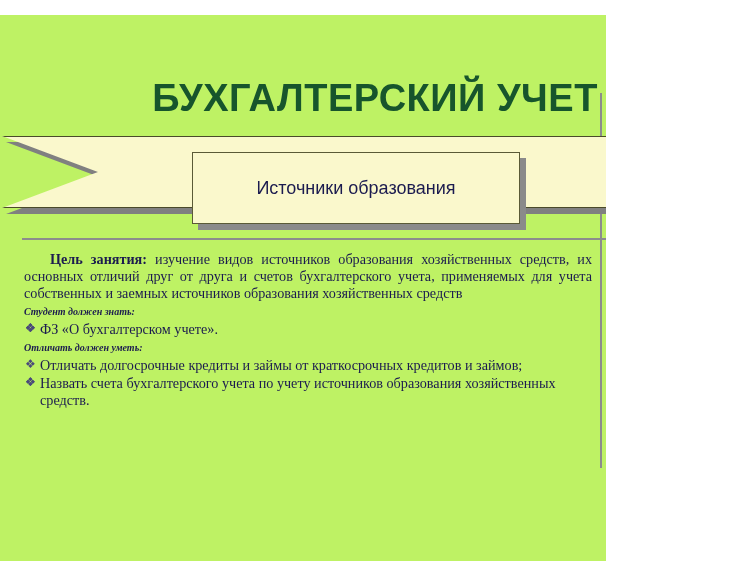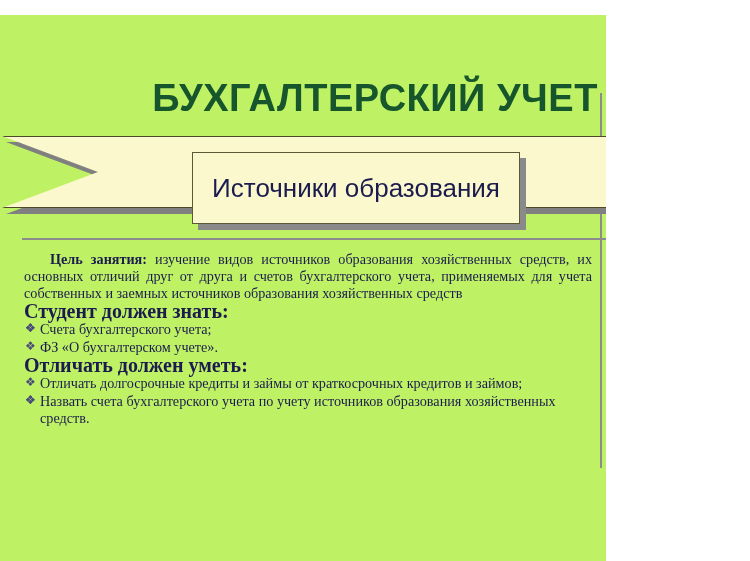--- a/index.html
+++ b/index.html
@@ -109,21 +109,21 @@
   #ribbon-plaque-shadow {
     position: absolute;
     left: 198px;
     top: 143px;
     width: 328px;
     height: 72px;
     background: #8a8a8a;
   }
   .plaque-line {
     font-family: "Liberation Sans", sans-serif;
-    font-size: 26px;
+    font-size: 18px;
     color: #1b1b4f;
     line-height: 27px;
     white-space: nowrap;
   }
 
   
   #body-text {
     position: absolute;
     left: 24px;
     top: 236px;
@@ -136,23 +136,24 @@
   }
   .goal-par {
     text-indent: 26px;
     margin: 0 0 1px 0;
     text-align: justify;
   }
   .goal-label {
     font-weight: bold;
   }
   .subhead {
+    font-style: italic;
     font-weight: bold;
     margin: 1px 0 1px 0;
-    font-size: 20px;
+    font-size: 10px;
   }
   ul.bullets {
     list-style: none;
     margin: 0 0 0 0;
     padding: 0;
   }
   ul.bullets li {
     position: relative;
     padding-left: 16px;
     margin: 0 0 1px 0;
@@ -203,21 +204,21 @@
   <div id="horizontal-rule"></div>
 
   <div id="body-text">
 
     <p class="goal-par"><span class="goal-label">Цель занятия:</span><span> изучение видов источников образования хозяйственных средств, их основных отличий друг от друга и счетов бухгалтерского учета, применяемых для учета собственных и заемных источников образования хозяйственных средств</span></p>
 
     <div class="subhead">Студент должен знать:</div>
 
     <ul class="bullets" id="know-list">
         <li><span class="bullet-glyph">❖</span></li>
-        <li><span class="bullet-glyph">❖</span><span>Счета бухгалтерского учета;</span></li>
+        <li><span class="bullet-glyph">❖</span></li>
         <li><span class="bullet-glyph">❖</span><span>ФЗ «О бухгалтерском учете».</span></li>
       </ul>
 
     <div class="subhead">Отличать должен уметь:</div>
 
     <ul class="bullets" id="able-list">
         <li><span class="bullet-glyph">❖</span><span>Отличать долгосрочные кредиты и займы от краткосрочных кредитов и займов;</span></li>
         <li><span class="bullet-glyph">❖</span></li>
         <li><span class="bullet-glyph">❖</span><span>Назвать счета бухгалтерского учета по учету источников образования хозяйственных средств.</span></li>
       </ul>

